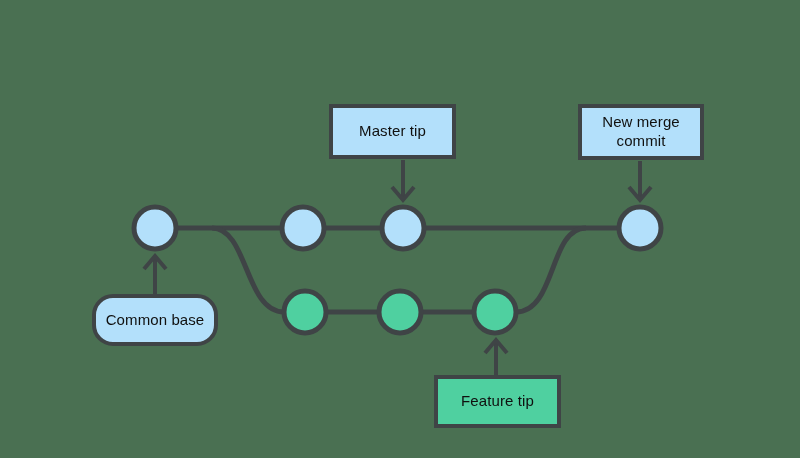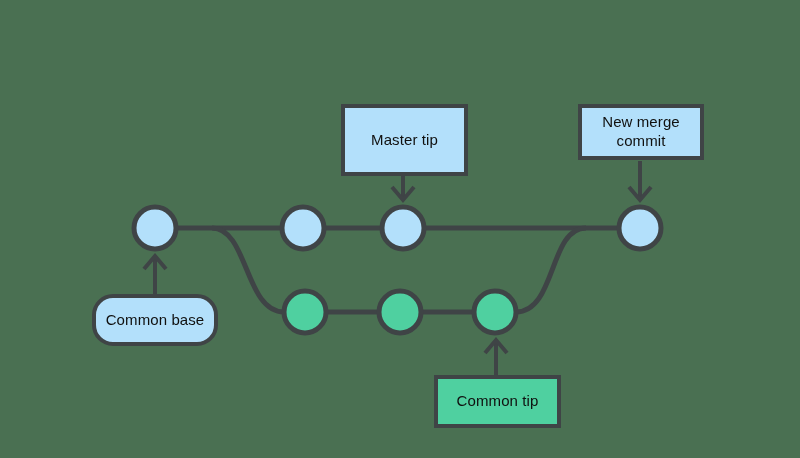--- a/index.html
+++ b/index.html
@@ -35,21 +35,21 @@
     justify-content: center;
     text-align: center;
     color: #10100f;
     font-size: 15px;
     line-height: 1.25;
     letter-spacing: 0.1px;
   }
   .box-blue { background: #b3e0fb; }
   .box-green { background: #4fd0a0; }
 
-  #box-master-tip  { left: 341px; top: 104px; width: 127px; height: 72px; }
+  #box-master-tip  { left: 329px; top: 104px; width: 127px; height: 55px; }
   #box-new-merge   { left: 578px; top: 104px; width: 126px; height: 56px; }
   #box-common-base { left: 92px;  top: 294px; width: 126px; height: 52px; border-radius: 21px; }
   #box-feature-tip { left: 434px; top: 375px; width: 127px; height: 53px; }
 </style>
 </head>
 <body>
 
 <div id="diagram-root">
 
   <svg id="git-graph-svg" viewBox="0 0 800 458" xmlns="http://www.w3.org/2000/svg">
@@ -114,16 +114,16 @@
       <span>New merge</span><br>
       <span>commit</span>
     </span>
   </div>
 
   <div class="label-box box-blue" id="box-common-base">
     <span>Common base</span>
   </div>
 
   <div class="label-box box-green" id="box-feature-tip">
-    <span>Common tip</span>
+    <span>Feature tip</span>
   </div>
 
 </div>
 
 </body></html>

